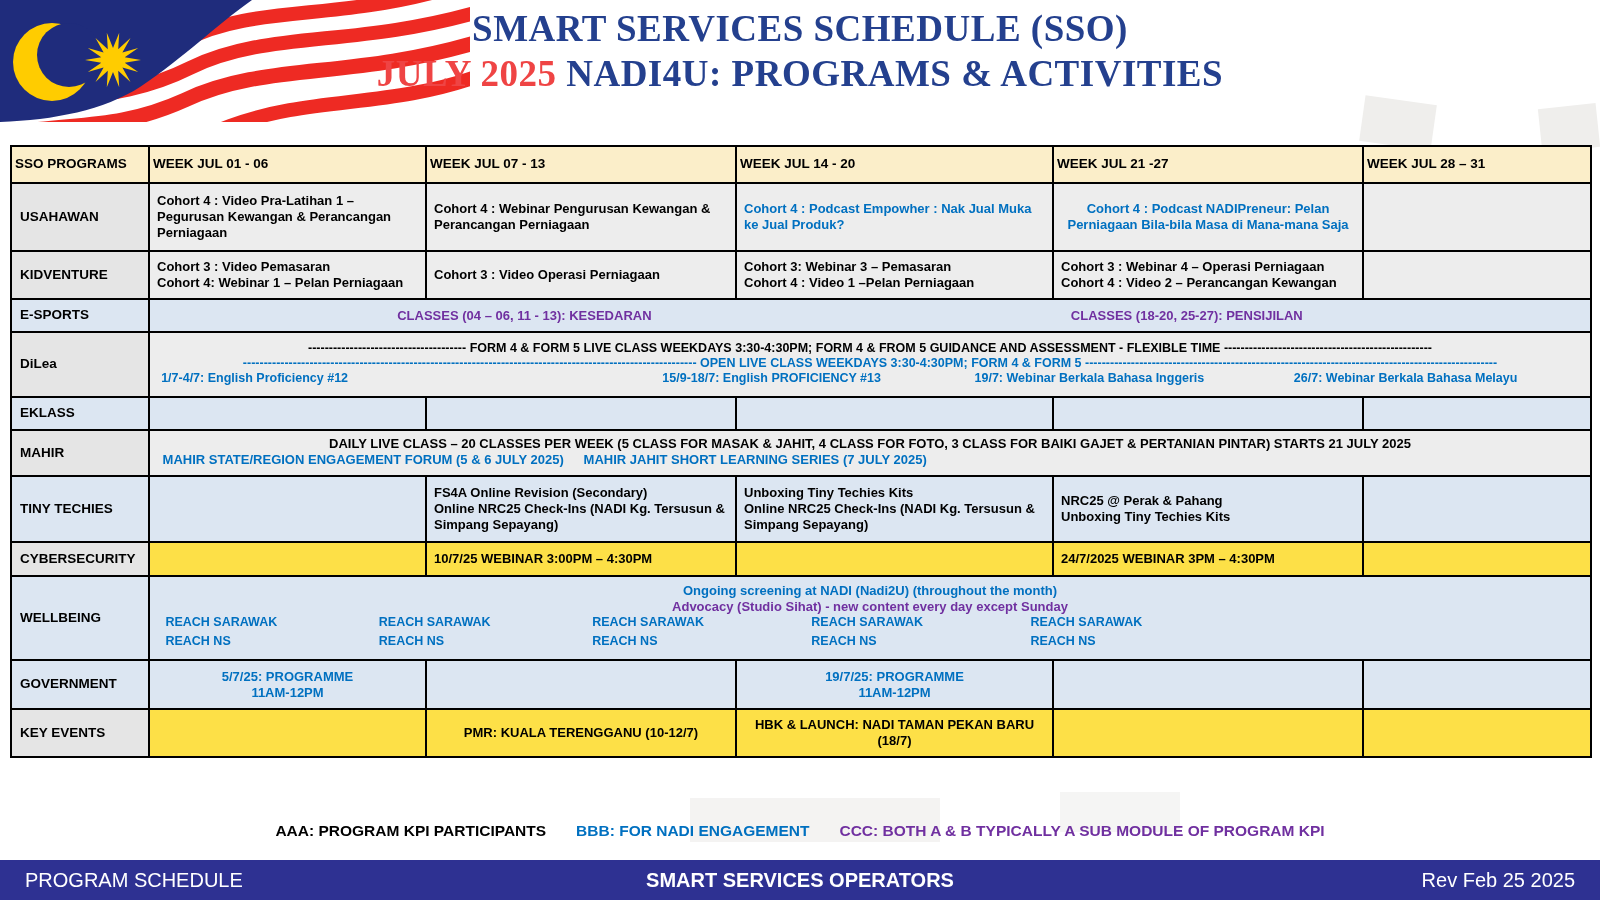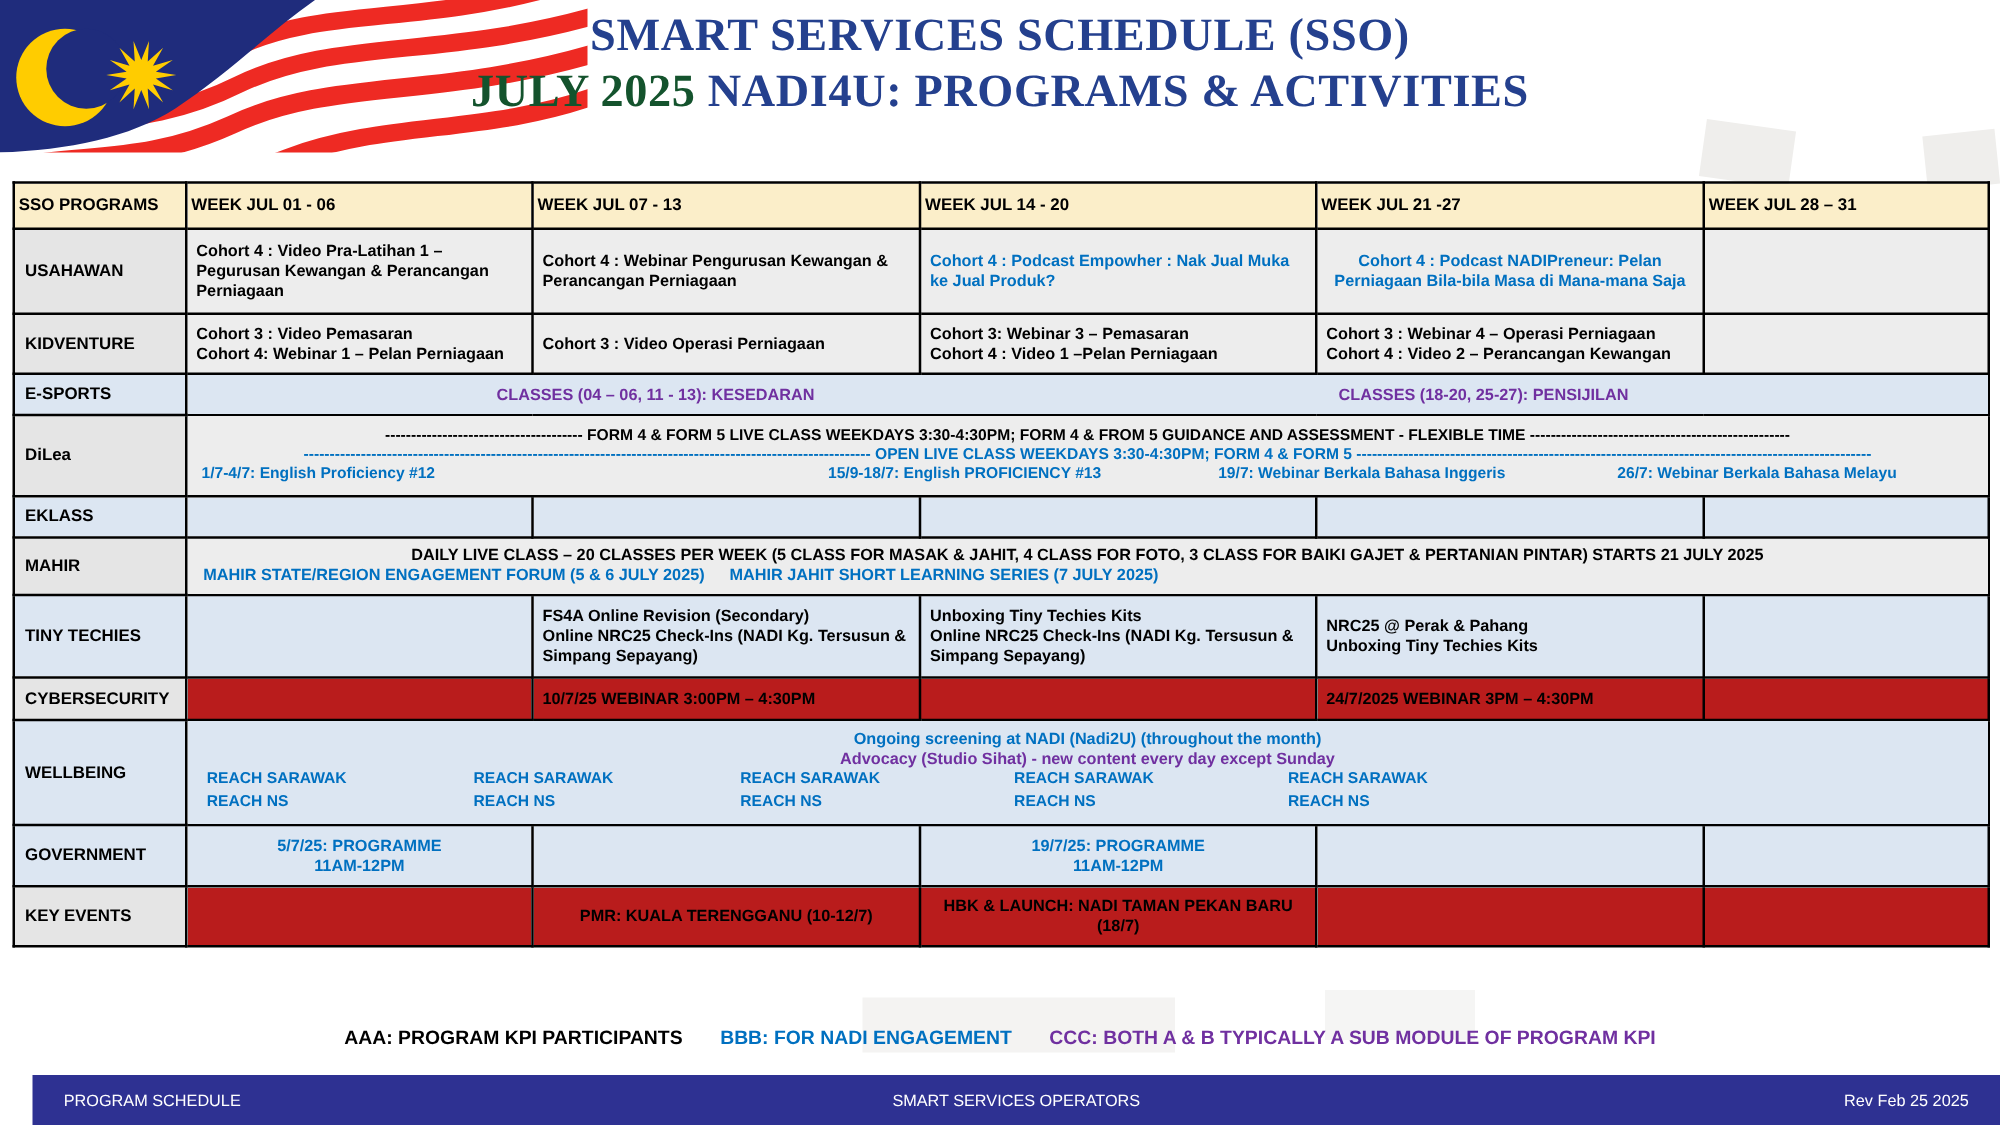--- a/index.html
+++ b/index.html
@@ -14,49 +14,49 @@
   .wm3{left:690px;top:798px;width:250px;height:44px;opacity:.7;}
   .wm4{left:1060px;top:792px;width:120px;height:40px;opacity:.6;}
 
   
   .flag{position:absolute;left:0;top:0;width:470px;height:122px;z-index:1;}
 
   
   .title{position:absolute;left:0;right:0;top:6px;text-align:center;z-index:2;
     font-family:"Liberation Serif",serif;font-weight:bold;color:#24408E;
     font-size:37px;line-height:45px;letter-spacing:.5px;}
-  .title .red{color:#14532d;}
+  .title .red{color:#ef4444;}
 
   
   .tblwrap{position:absolute;left:10px;top:145px;z-index:2;}
   table{border-collapse:collapse;table-layout:fixed;width:1580px;}
   td{border:2px solid #000;vertical-align:middle;padding:2px 7px;
      font-size:13px;font-weight:bold;color:#000;line-height:1.22;overflow:hidden;}
   tr.hdr td{background:#FBEEC9;text-align:left;font-size:13.5px;height:31px;padding:2px 3px;}
   td.lbl{background:#E7E7E7;text-align:left;font-size:13.5px;padding-left:8px;}
   tr.row-gray td{background:#EDEDED;}
-  tr.row-white td{background:#b91c1c;}
+  tr.row-white td{background:#fde047;}
   tr.row-blue td{background:#DCE6F2;}
   tr.row-gray td.lbl,tr.row-white td.lbl{background:#E5E5E5;}
   tr.row-blue td.lbl{background:#DCE6F2;}
   .t-blue{color:#0070C0;}
   .t-purple{color:#7030A0;}
   .cen{text-align:center;}
   .rel{position:relative;}
   .clipline{white-space:nowrap;text-align:center;overflow:hidden;font-size:12.5px;}
   .abs{position:absolute;white-space:nowrap;}
   .mid{top:50%;transform:translate(-50%,-50%);}
 
   
   .legend{position:absolute;left:0;right:0;top:822px;z-index:2;display:flex;
     justify-content:center;gap:30px;font-size:15.5px;font-weight:bold;}
   .footbar{position:absolute;left:0;right:0;bottom:0;height:40px;background:#2E3192;z-index:2;
-    display:flex;align-items:center;color:#fff;font-size:13px;padding:0 25px;margin-left:26px;}
+    display:flex;align-items:center;color:#fff;font-size:20px;padding:0 25px;}
   .footbar .fl{flex:1;text-align:left;}
-  .footbar .fc{flex:1;text-align:center;}
+  .footbar .fc{flex:1;text-align:center;font-weight:bold;}
   .footbar .fr{flex:1;text-align:right;}
 </style>
 </head>
 <body>
 
 <div class="wm wm1"></div>
 <div class="wm wm2"></div>
 <div class="wm wm3"></div>
 <div class="wm wm4"></div>
 

